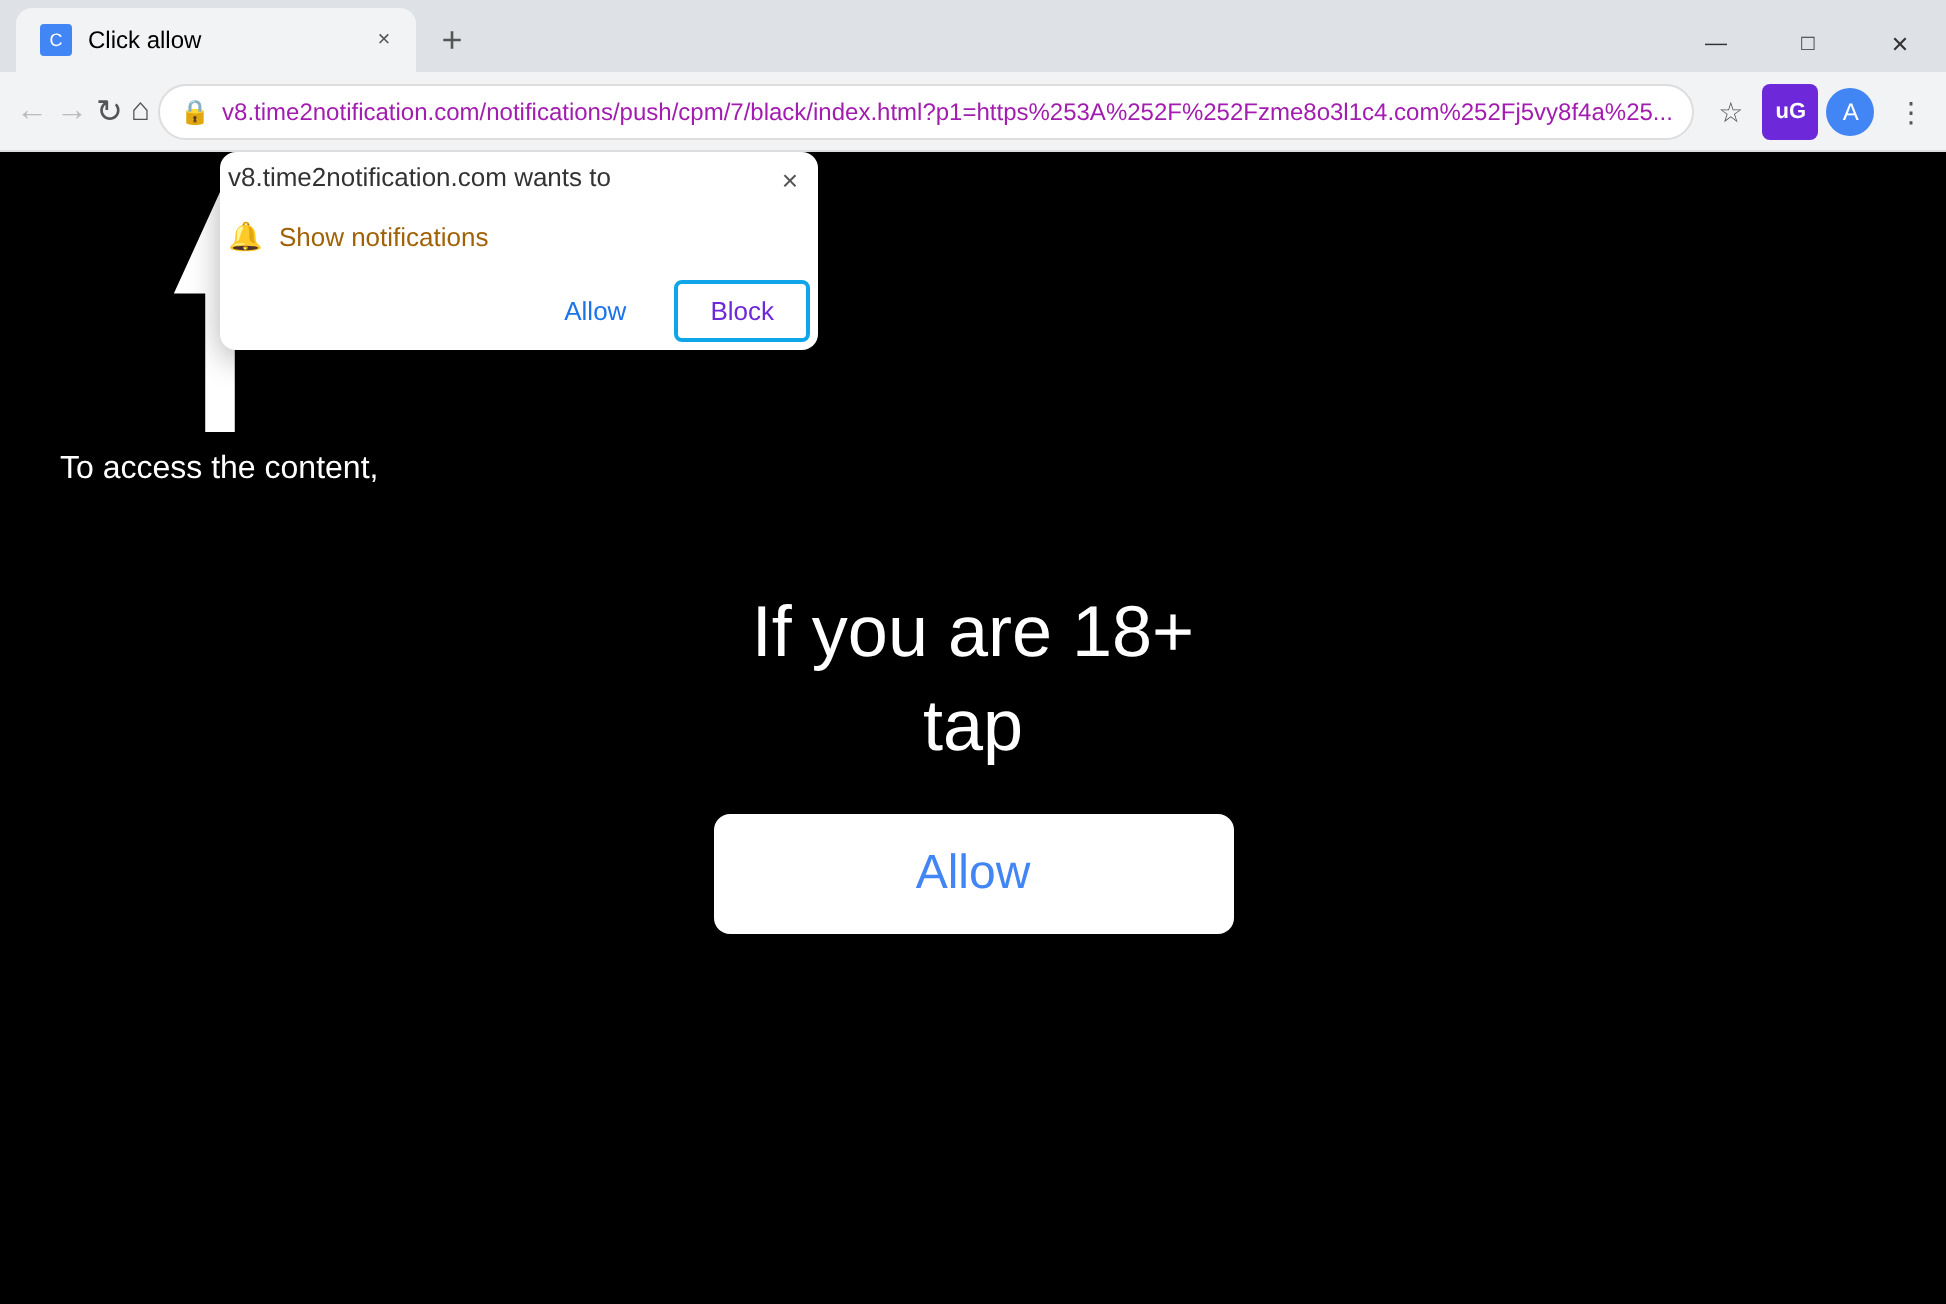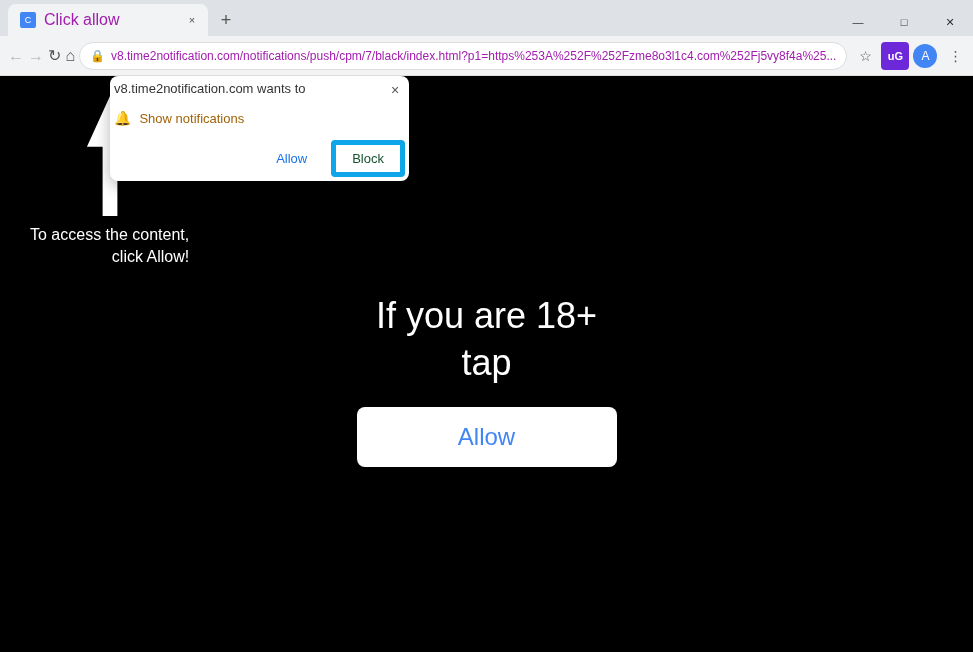--- a/index.html
+++ b/index.html
@@ -53,22 +53,22 @@
       background: #4285f4;
       border-radius: 2px;
       display: flex;
       align-items: center;
       justify-content: center;
       font-size: 9px;
       color: white;
       flex-shrink: 0;
     }
     .tab-title {
-      font-size: 16px;
-      color: #a21caf;
+      font-size: 12px;
+      color: #000000;
       flex: 1;
       overflow: hidden;
       white-space: nowrap;
       text-overflow: ellipsis;
     }
     .tab-close {
       width: 16px;
       height: 16px;
       display: flex;
       align-items: center;
@@ -187,21 +187,21 @@
       display: flex;
       flex-direction: column;
       align-items: center;
     }
     .arrow-svg {
       width: 60px;
       height: 120px;
     }
     .instruction-text {
       color: white;
-      text-align: right;
+      text-align: center;
       font-size: 16px;
       line-height: 1.4;
       margin-top: 8px;
     }
 
     
     .main-content {
       display: flex;
       flex-direction: column;
       align-items: center;
@@ -281,23 +281,23 @@
     .popup-buttons {
       display: flex;
       gap: 8px;
       justify-content: flex-end;
     }
     .popup-btn {
       padding: 6px 16px;
       border-radius: 4px;
       font-size: 13px;
       cursor: pointer;
-      border: 5px solid #0ea5e9;
+      border: 2px solid #0ea5e9;
       background: white;
-      color: #14532d;
+      color: #6d28d9;
     }
     .popup-btn.allow { color: #1a73e8; border: none; }
   </style>
 </head>
 <body>
 
 <div class="browser-frame">
 
   <div class="tab-bar">
     <div class="tab">
@@ -372,21 +372,20 @@
         <button class="popup-btn">Block</button>
       </div>
     </div>
 
     <div class="arrow-section">
       <svg class="arrow-svg" viewBox="0 0 60 130" fill="white">
         <polygon points="30,0 55,55 38,55 38,130 22,130 22,55 5,55"></polygon>
       </svg>
       <div class="instruction-text">
         <div>To access the content,</div>
-        <div>click Allow!</div>
       </div>
     </div>
 
     <div class="main-content">
       <div class="headline">
         <div>If you are 18+</div>
         <div>tap</div>
       </div>
       <button class="allow-button-large">Allow</button>
     </div>

